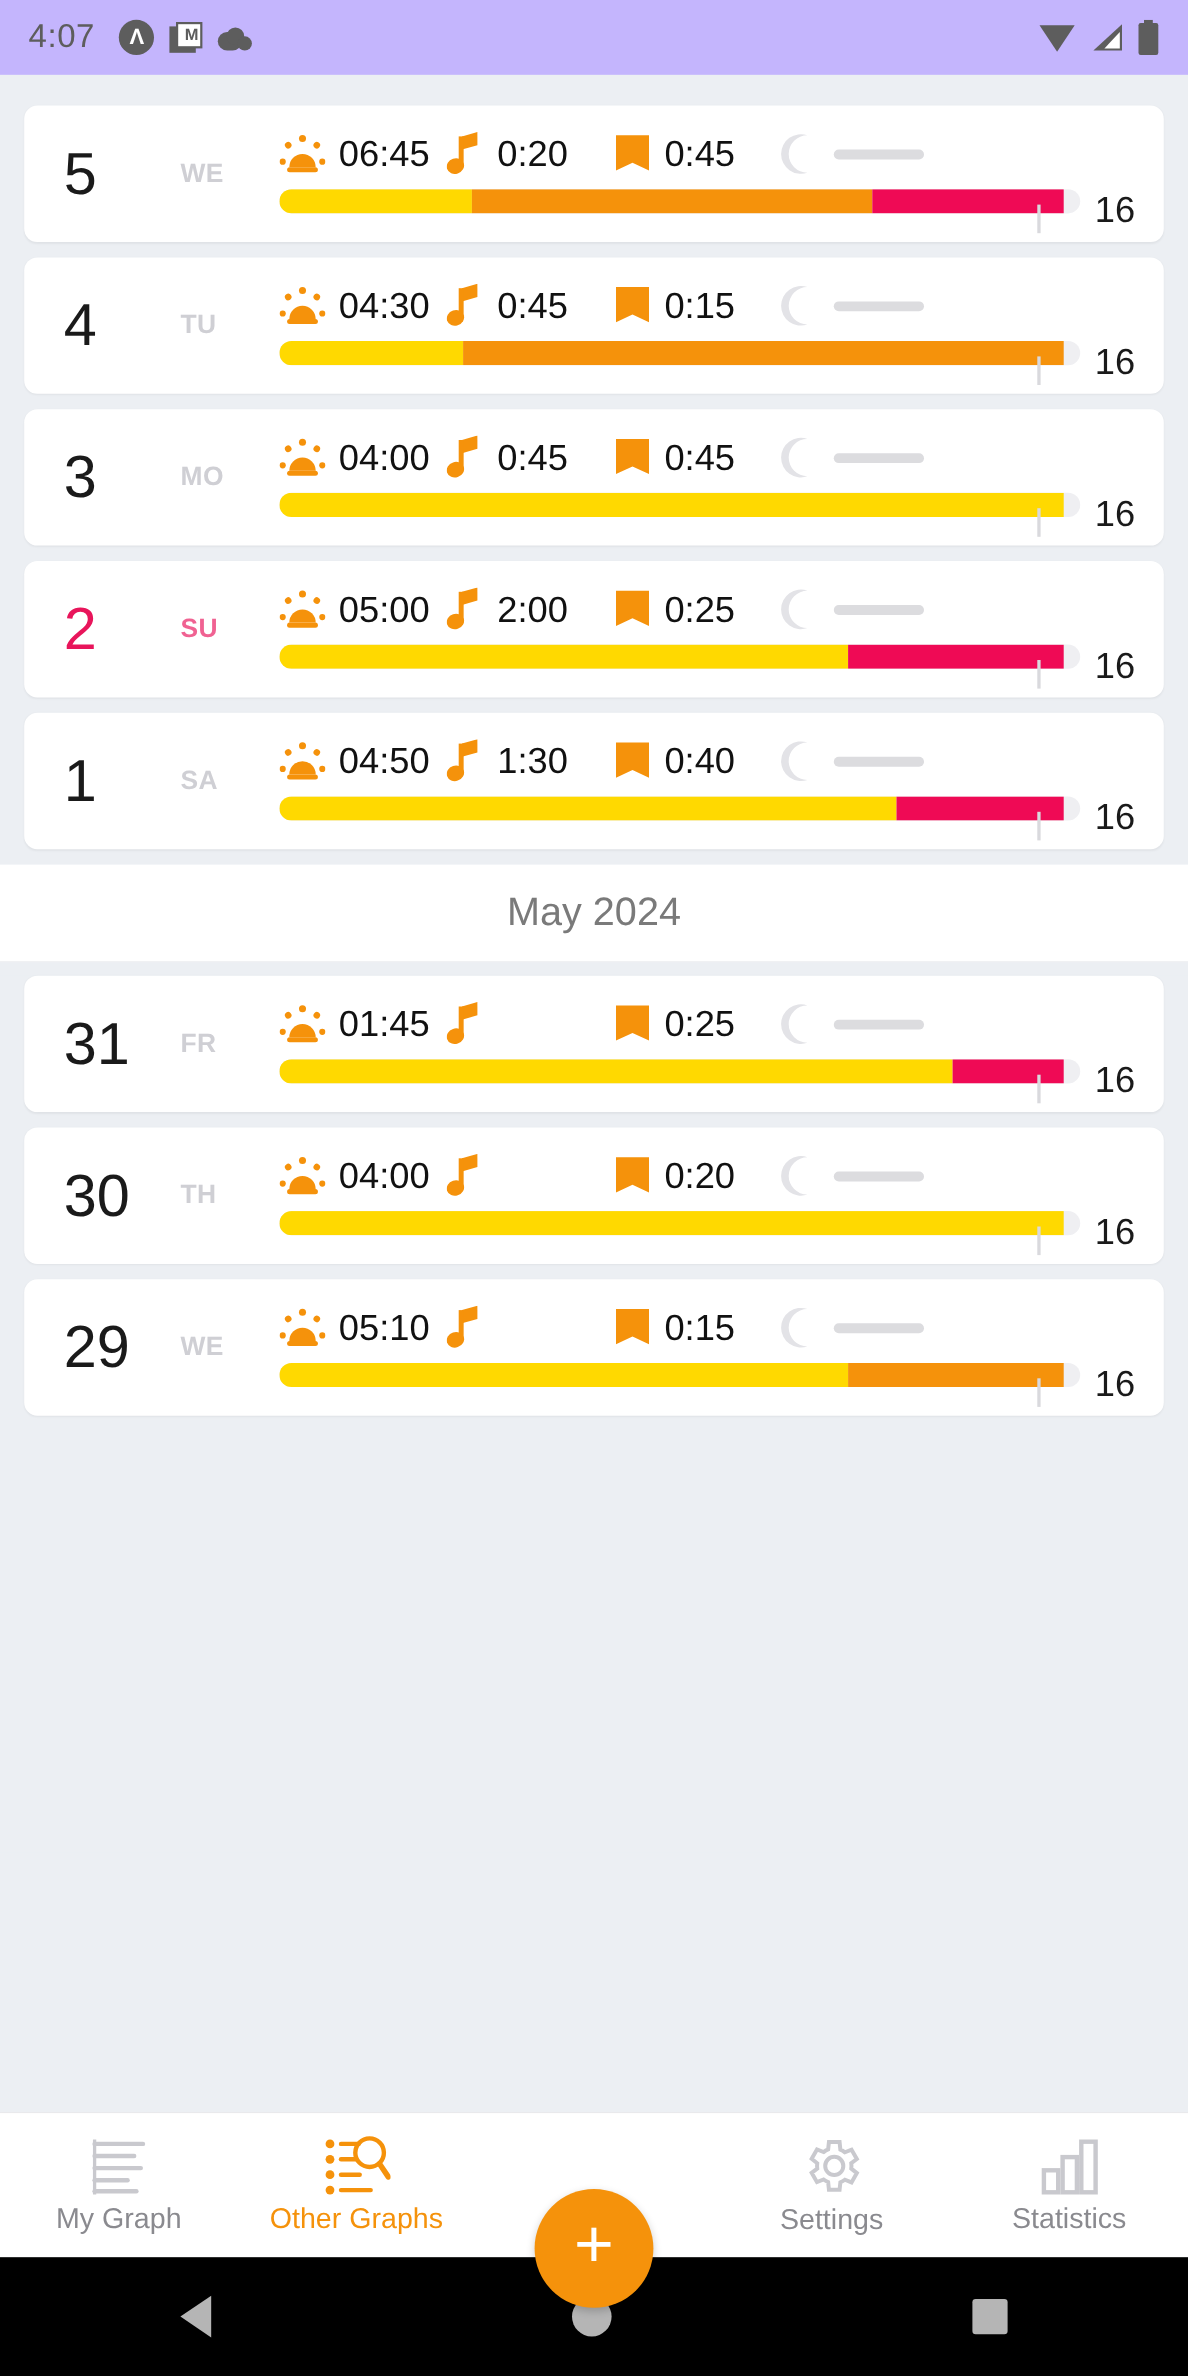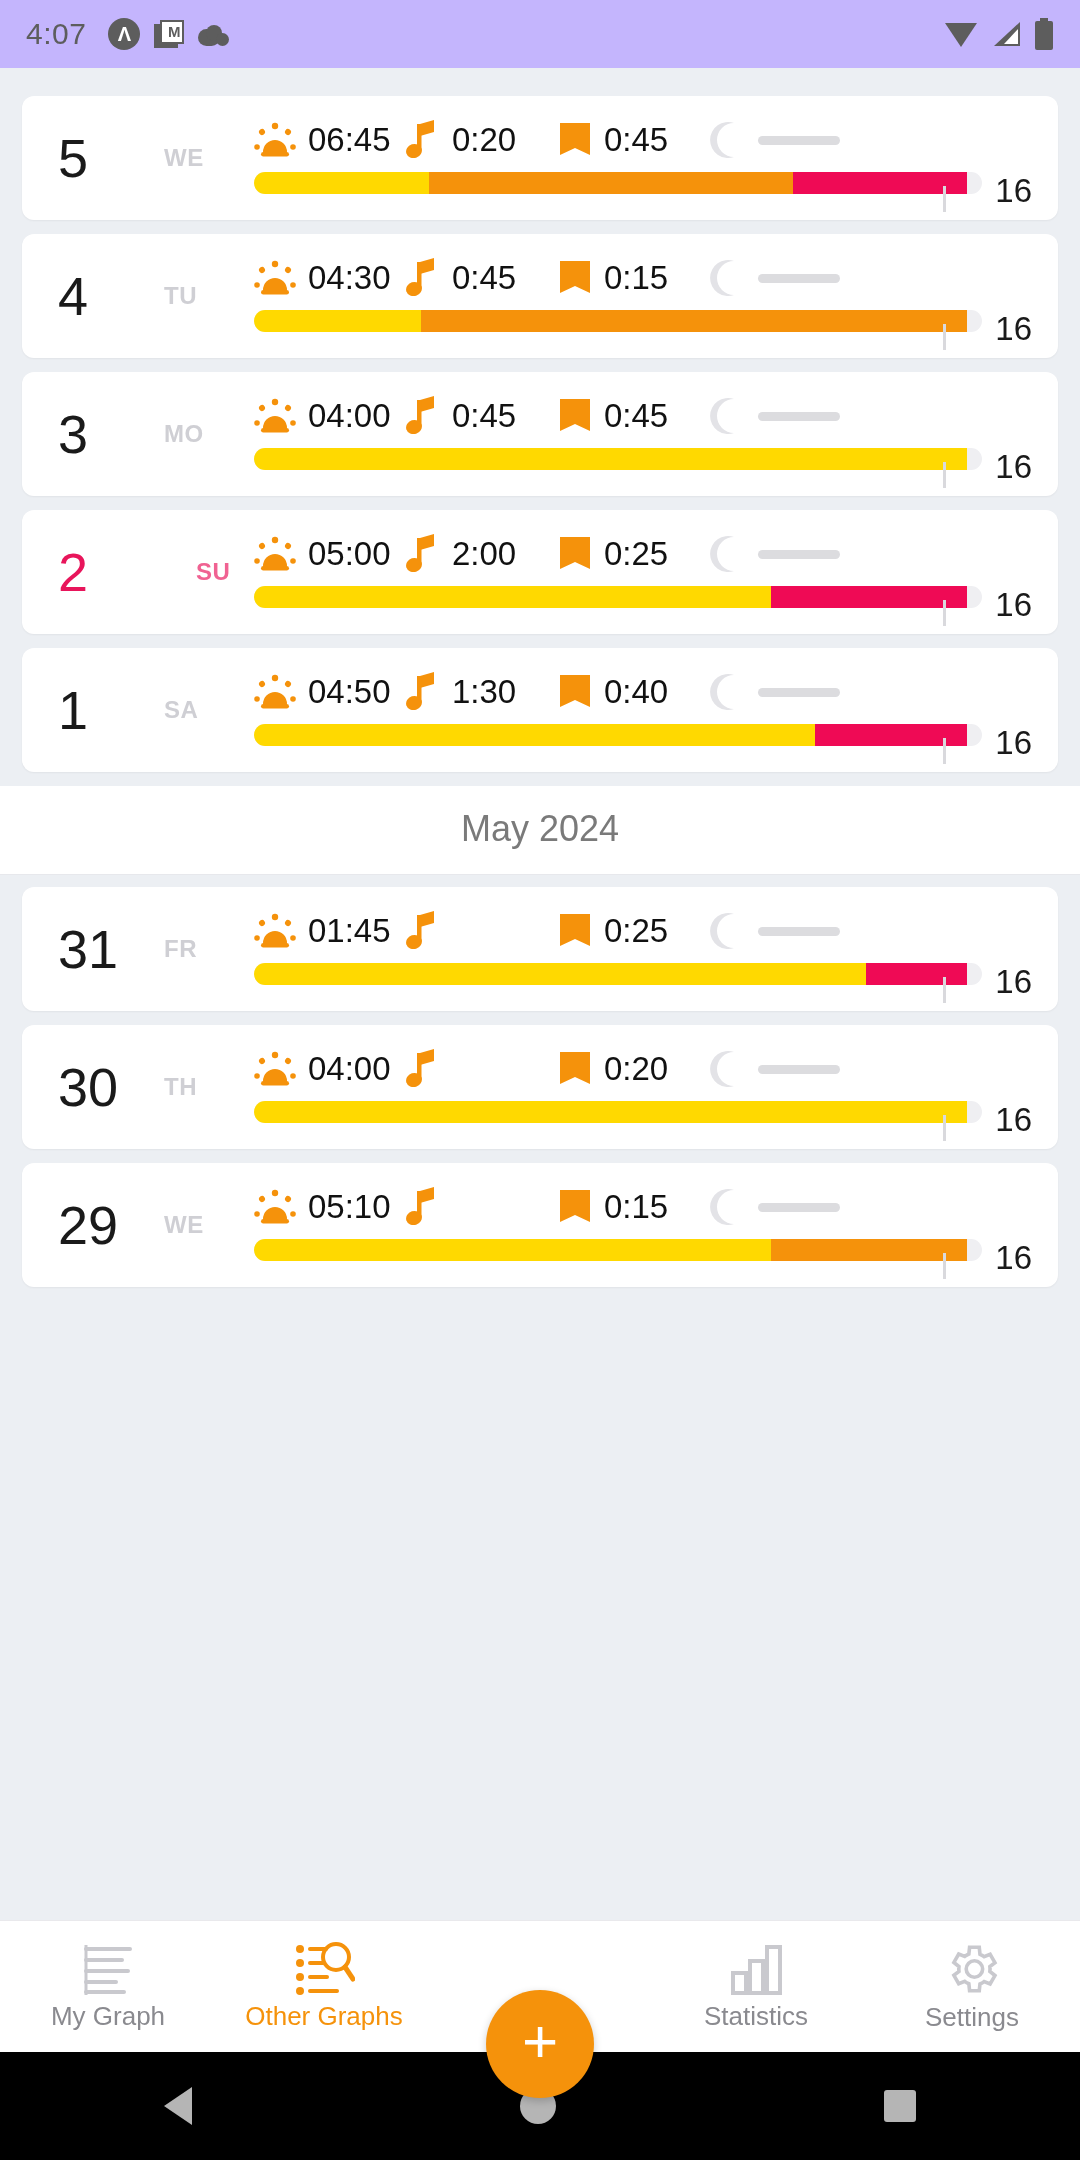--- a/index.html
+++ b/index.html
@@ -67,21 +67,21 @@
 
   .daynum {
     position: absolute; left: 36px; top: 50%; transform: translateY(-50%);
     font-size: 54px; color: #1a1a1a; font-weight: 300; line-height: 1;
   }
   .daynum.weekend { color: #e8155b; }
   .dayabbr {
     position: absolute; left: 142px; top: 50%; transform: translateY(-50%);
     font-size: 24px; color: #cfcfd4; font-weight: bold; letter-spacing: 0.5px;
   }
-  .dayabbr.weekend { color: #f06292; margin-left: 32px; }
+  .dayabbr.weekend { color: #f06292; }
 
   .metrics {
     position: absolute; left: 232px; top: 24px;
     display: flex; align-items: center; gap: 0;
   }
   .metric { display: flex; align-items: center; width: 152px; }
   .metric .val { font-size: 33px; color: #111; margin-left: 12px; }
   .dash {
     width: 82px; height: 9px; border-radius: 5px;
     background: #dcdcdf; margin-left: 14px;
@@ -612,37 +612,37 @@
         </g>
         <circle cx="43" cy="16" r="13" fill="none" stroke="#f5920b" stroke-width="4"></circle>
         <line x1="52" y1="26" x2="60" y2="38" stroke="#f5920b" stroke-width="5" stroke-linecap="round"></line>
       </svg>
       <span class="navlabel">Other Graphs</span>
     </div>
 
     <div class="navspacer"></div>
 
     <div class="navitem">
+      <svg width="58" height="58" viewBox="0 0 24 24">
+        <path d="M19.4 13a7.7 7.7 0 000-2l2.1-1.6-2-3.5-2.5 1a7.6 7.6 0 00-1.7-1L15 3H11l-.3 2.8a7.6 7.6 0 00-1.7 1l-2.5-1-2 3.5L6.6 11a7.7 7.7 0 000 2l-2.1 1.6 2 3.5 2.5-1a7.6 7.6 0 001.7 1L11 21h4l.3-2.8a7.6 7.6 0 001.7-1l2.5 1 2-3.5z" fill="none" stroke="#c9c9ce" stroke-width="1.5"></path>
+        <circle cx="13" cy="12" r="3.4" fill="none" stroke="#c9c9ce" stroke-width="1.5"></circle>
+      </svg>
+      <span class="navlabel">Settings</span>
+    </div>
+
+    <div class="navitem">
       <svg width="58" height="56" viewBox="0 0 58 56">
         <g fill="none" stroke="#c9c9ce" stroke-width="4">
           <rect x="6" y="32" width="13" height="20"></rect>
           <rect x="23" y="20" width="13" height="32"></rect>
           <rect x="40" y="6" width="13" height="46"></rect>
         </g>
       </svg>
       <span class="navlabel">Statistics</span>
     </div>
-
-    <div class="navitem">
-      <svg width="58" height="58" viewBox="0 0 24 24">
-        <path d="M19.4 13a7.7 7.7 0 000-2l2.1-1.6-2-3.5-2.5 1a7.6 7.6 0 00-1.7-1L15 3H11l-.3 2.8a7.6 7.6 0 00-1.7 1l-2.5-1-2 3.5L6.6 11a7.7 7.7 0 000 2l-2.1 1.6 2 3.5 2.5-1a7.6 7.6 0 001.7 1L11 21h4l.3-2.8a7.6 7.6 0 001.7-1l2.5 1 2-3.5z" fill="none" stroke="#c9c9ce" stroke-width="1.5"></path>
-        <circle cx="13" cy="12" r="3.4" fill="none" stroke="#c9c9ce" stroke-width="1.5"></circle>
-      </svg>
-      <span class="navlabel">Settings</span>
-    </div>
   </div>
 
   <div class="fab">
     <span class="plus">+</span>
   </div>
 
   <div class="androidnav">
     <span class="an-back"></span>
     <span class="an-home"></span>
     <span class="an-recent"></span>

